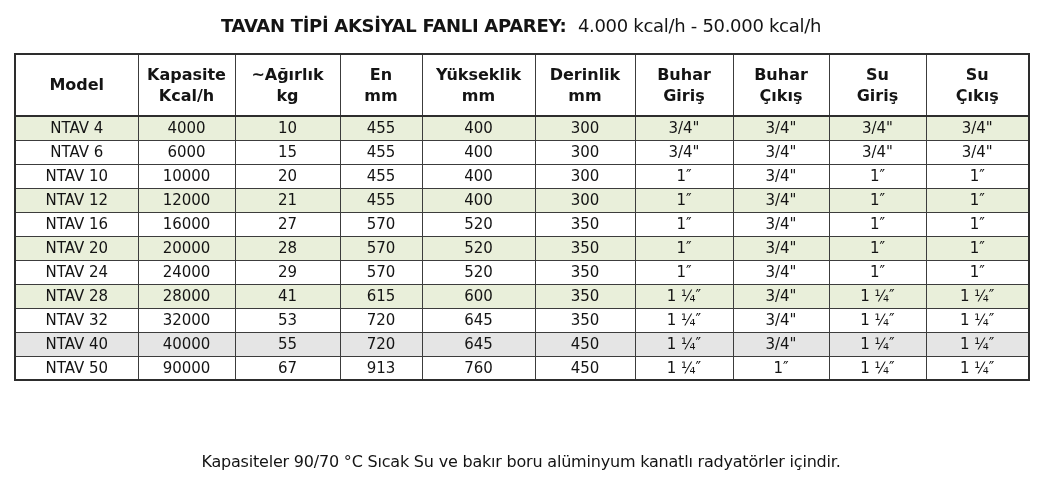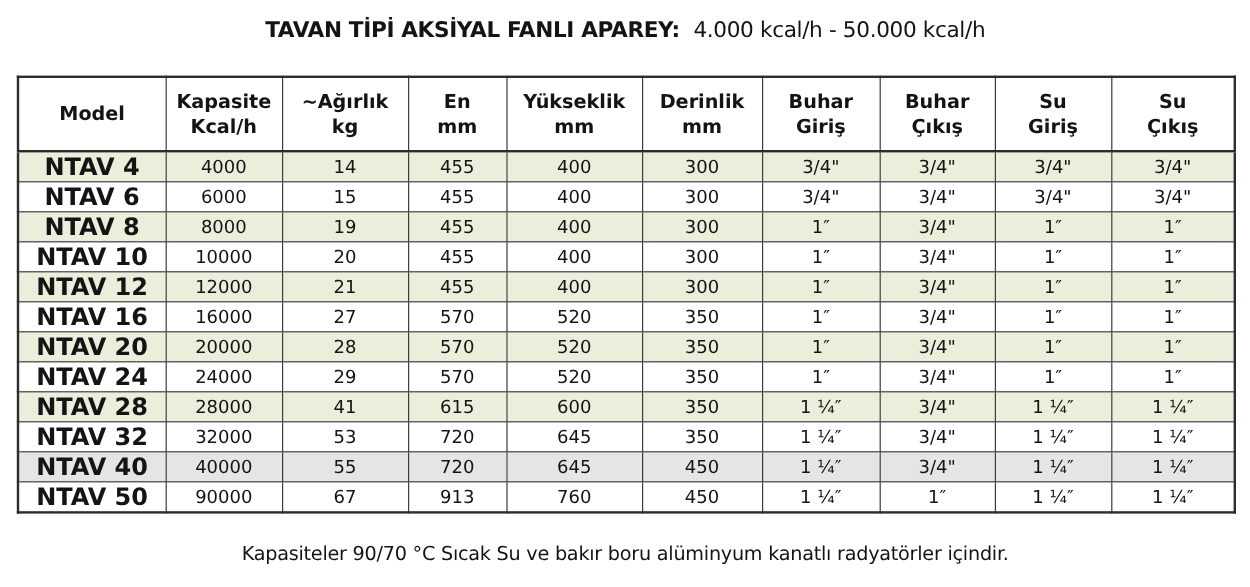--- a/index.html
+++ b/index.html
@@ -20,21 +20,21 @@
     text-align: center;
     font-size: 18px;
     letter-spacing: -0.3px;
     white-space: nowrap;
   }
   .title .title-product { font-weight: bold; }
   .title .title-range { font-weight: normal; margin-left: 6px; }
 
   table.spec-table {
     position: absolute;
-    top: 63px;
+    top: 53px;
     left: 14px;
     width: 1014px;
     border-collapse: collapse;
     table-layout: fixed;
     border: 2px solid #2d2d2d;
   }
   .spec-table th, .spec-table td {
     border: 1px solid #3c3c3c;
     text-align: center;
     vertical-align: middle;
@@ -44,22 +44,22 @@
   .spec-table thead th {
     height: 62px;
     font-size: 16px;
     font-weight: bold;
     white-space: pre-line;
     line-height: 1.32;
     background: #ffffff;
   }
   .spec-table tbody tr { height: 24px; }
   .spec-table tbody th {
-    font-size: 20px;
-    font-weight: bold;
+    font-size: 15px;
+    font-weight: normal;
   }
   .spec-table tbody td {
     font-size: 15px;
     font-weight: normal;
   }
   .footer-note {
     position: absolute;
     top: 442px;
     left: 0;
     width: 100%;
@@ -111,52 +111,40 @@
         <th>Su
 Giriş</th>
         <th>Su
 Çıkış</th>
       </tr>
   </thead>
   <tbody>
       <tr style="background: rgb(233, 239, 218);">
         <th>NTAV 4</th>
         <td>4000</td>
-        <td>14</td>
+        <td>10</td>
         <td>455</td>
         <td>400</td>
         <td>300</td>
         <td>3/4"</td>
         <td>3/4"</td>
         <td>3/4"</td>
         <td>3/4"</td>
       </tr>
       <tr>
         <th>NTAV 6</th>
         <td>6000</td>
         <td>15</td>
         <td>455</td>
         <td>400</td>
         <td>300</td>
         <td>3/4"</td>
         <td>3/4"</td>
         <td>3/4"</td>
         <td>3/4"</td>
-      </tr>
-      <tr style="background: rgb(233, 239, 218);">
-        <th>NTAV 8</th>
-        <td>8000</td>
-        <td>19</td>
-        <td>455</td>
-        <td>400</td>
-        <td>300</td>
-        <td>1″</td>
-        <td>3/4"</td>
-        <td>1″</td>
-        <td>1″</td>
       </tr>
       <tr>
         <th>NTAV 10</th>
         <td>10000</td>
         <td>20</td>
         <td>455</td>
         <td>400</td>
         <td>300</td>
         <td>1″</td>
         <td>3/4"</td>

